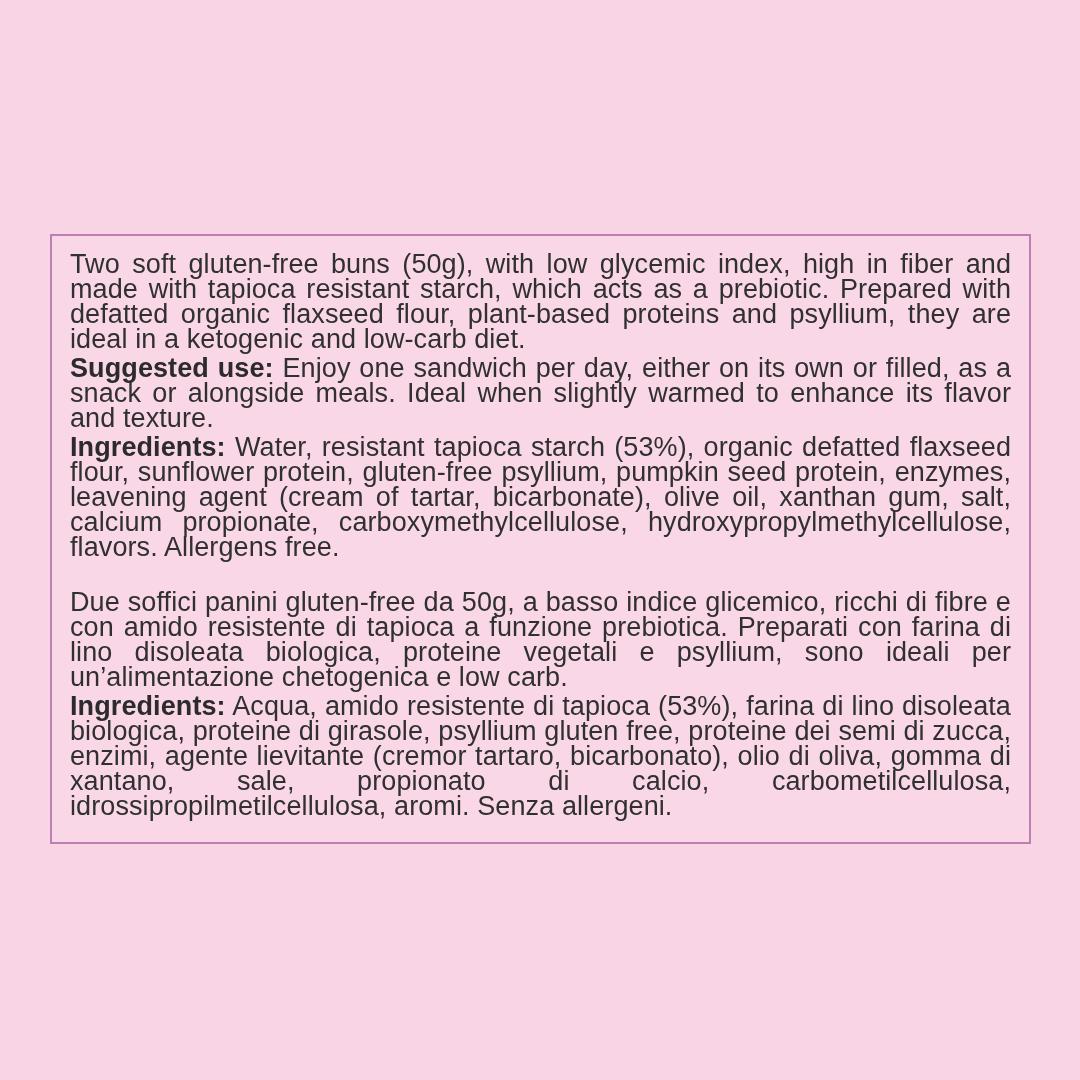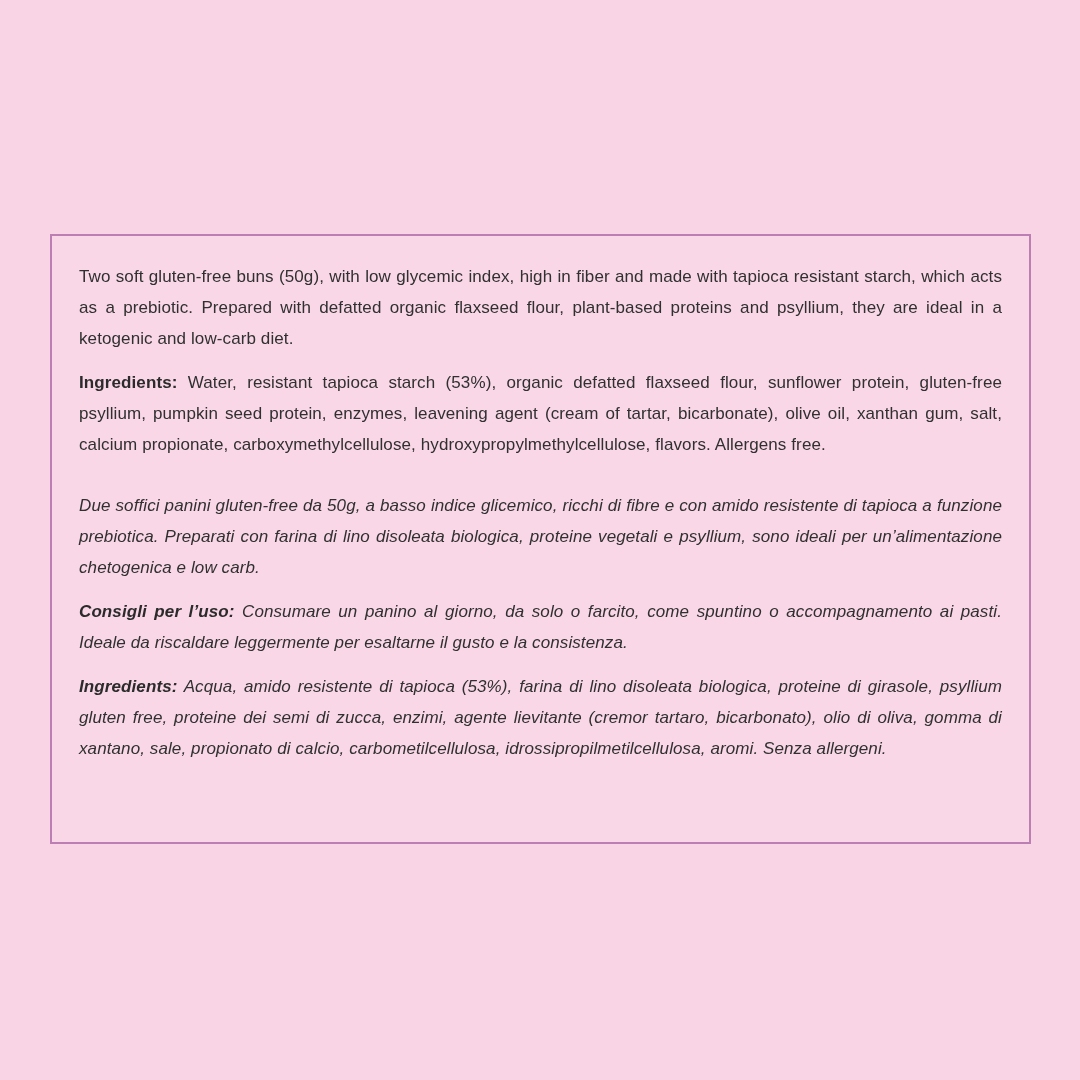--- a/index.html
+++ b/index.html
@@ -25,49 +25,48 @@
     top: 234px;
     width: 981px;
     height: 610px;
     box-sizing: border-box;
     border: 2px solid #bb7fb4;
     background: #f9d7e7;
     padding: 12px 14px;
     overflow: hidden;
   }
   .lang-block p {
-    margin: 13px;
-    font-size: 17px;
-    line-height: 31px;
+    margin: 4px;
+    font-size: 27px;
+    line-height: 25px;
     color: #303030;
     text-align: justify;
     letter-spacing: 0.1px;
   }
   .lang-block p strong {
     font-weight: 700;
     color: #2b2b2b;
   }
   .lang-block.it {
     margin-top: 30px;
   }
   .lang-block.it p {
-    font-style: italic;
   }
 </style>
 </head>
 <body>
 
 <div class="canvas">
   <section class="panel">
 
     <div class="lang-block en">
       <p><strong></strong><span>Two soft gluten-free buns (50g), with low glycemic index, high in fiber and made with tapioca resistant starch, which acts as a prebiotic. Prepared with defatted organic flaxseed flour, plant-based proteins and psyllium, they are ideal in a ketogenic and low-carb diet.</span></p>
+      <p><strong>Suggested use:</strong><span> Enjoy one sandwich per day, either on its own or filled, as a snack or alongside meals. Ideal when slightly warmed to enhance its flavor and texture.</span></p>
       <p><strong>Ingredients:</strong><span> Water, resistant tapioca starch (53%), organic defatted flaxseed flour, sunflower protein, gluten-free psyllium, pumpkin seed protein, enzymes, leavening agent (cream of tartar, bicarbonate), olive oil, xanthan gum, salt, calcium propionate, carboxymethylcellulose, hydroxypropylmethylcellulose, flavors. Allergens free.</span></p>
     </div>
 
     <div class="lang-block it">
       <p><strong></strong><span>Due soffici panini gluten-free da 50g, a basso indice glicemico, ricchi di fibre e con amido resistente di tapioca a funzione prebiotica. Preparati con farina di lino disoleata biologica, proteine vegetali e psyllium, sono ideali per un’alimentazione chetogenica e low carb.</span></p>
-      <p><strong>Consigli per l’uso:</strong><span> Consumare un panino al giorno, da solo o farcito, come spuntino o accompagnamento ai pasti. Ideale da riscaldare leggermente per esaltarne il gusto e la consistenza.</span></p>
       <p><strong>Ingredients:</strong><span> Acqua, amido resistente di tapioca (53%), farina di lino disoleata biologica, proteine di girasole, psyllium gluten free, proteine dei semi di zucca, enzimi, agente lievitante (cremor tartaro, bicarbonato), olio di oliva, gomma di xantano, sale, propionato di calcio, carbometilcellulosa, idrossipropilmetilcellulosa, aromi. Senza allergeni.</span></p>
     </div>
 
   </section>
 </div>
 
 </body></html>

